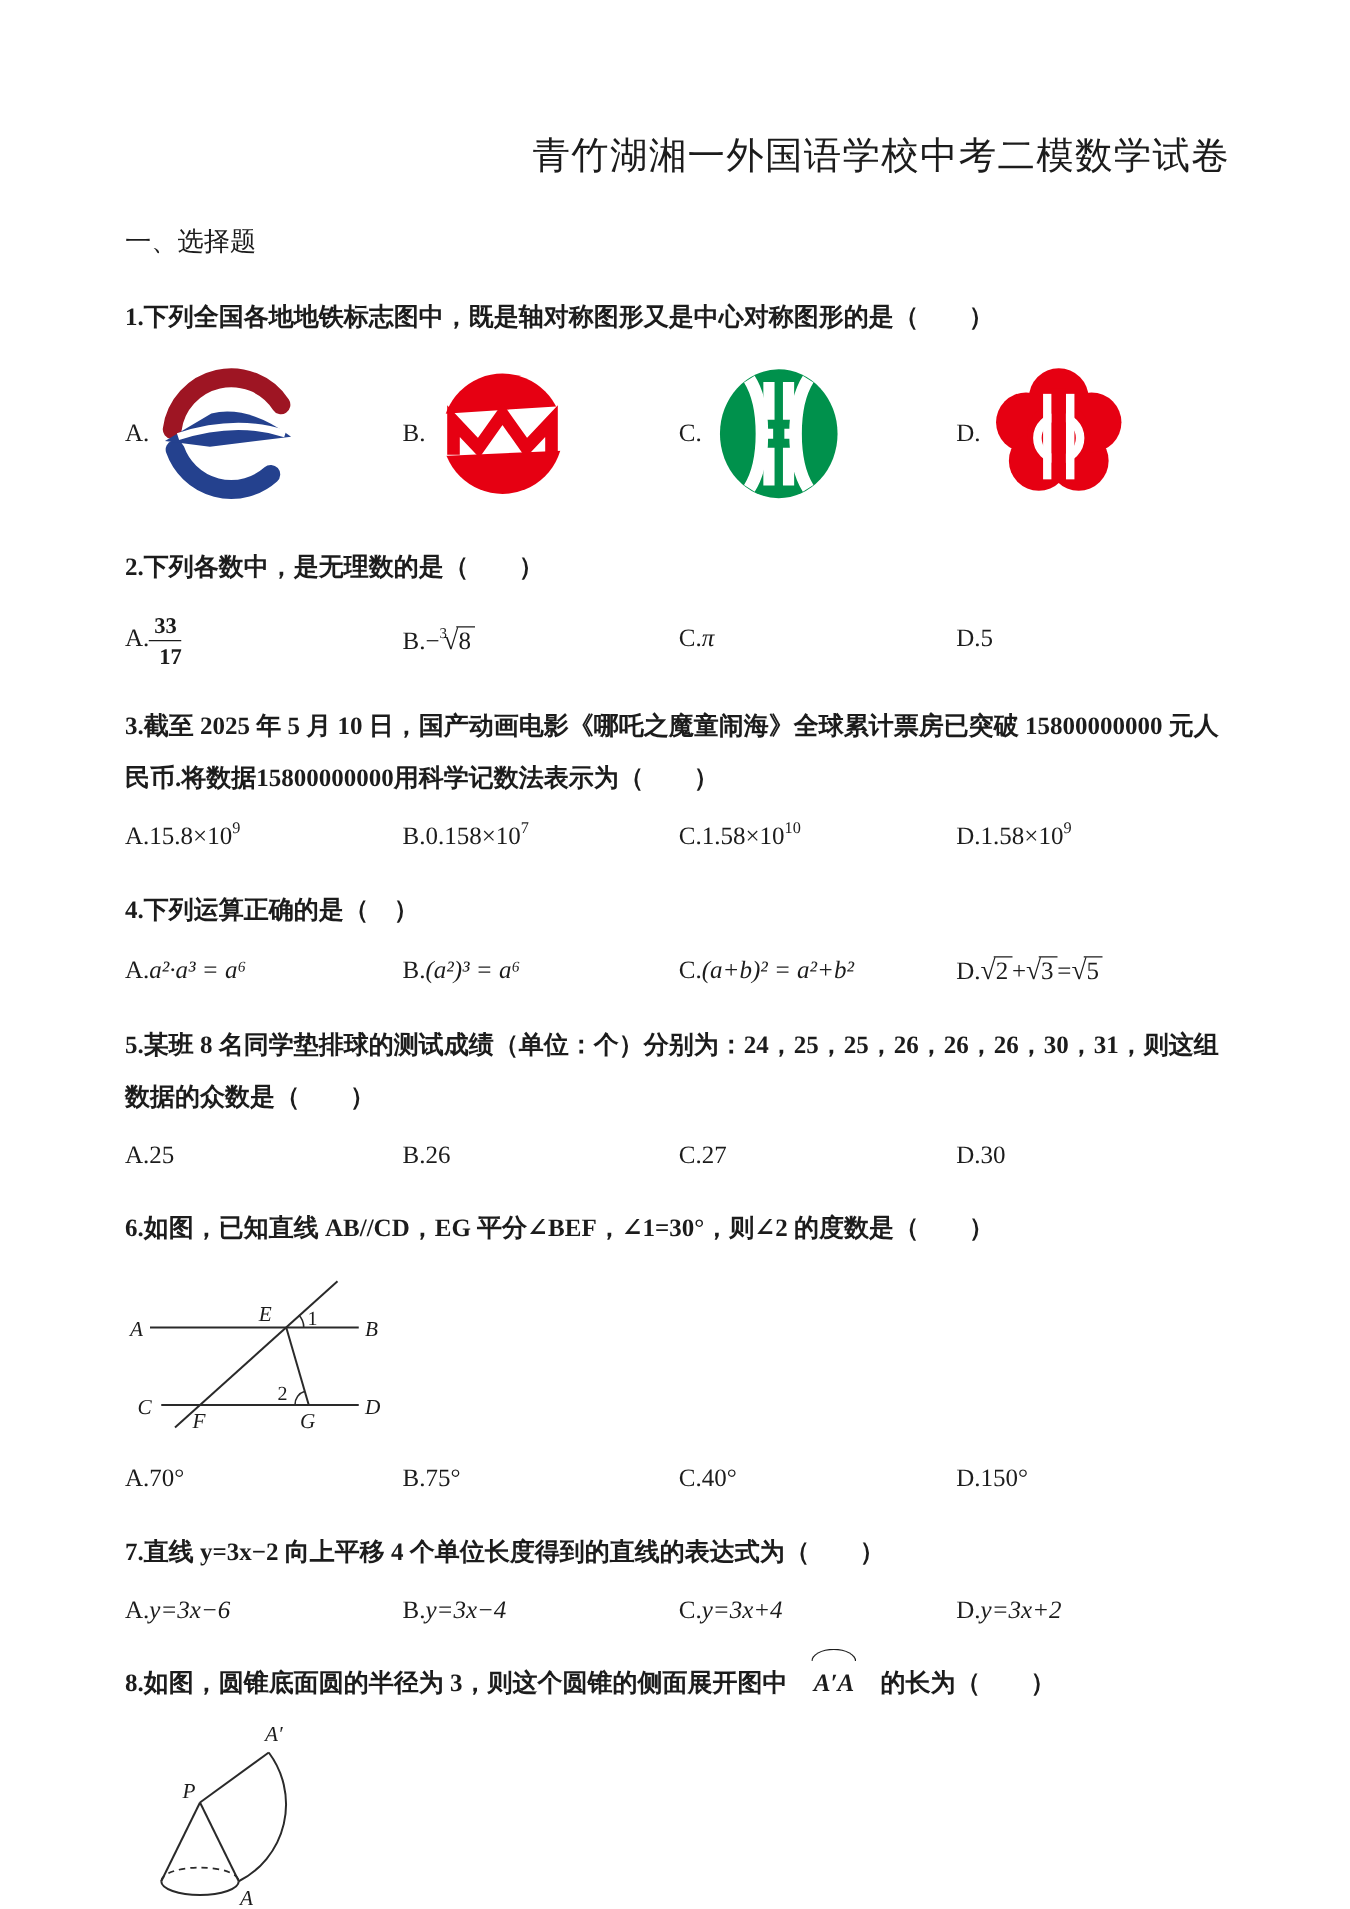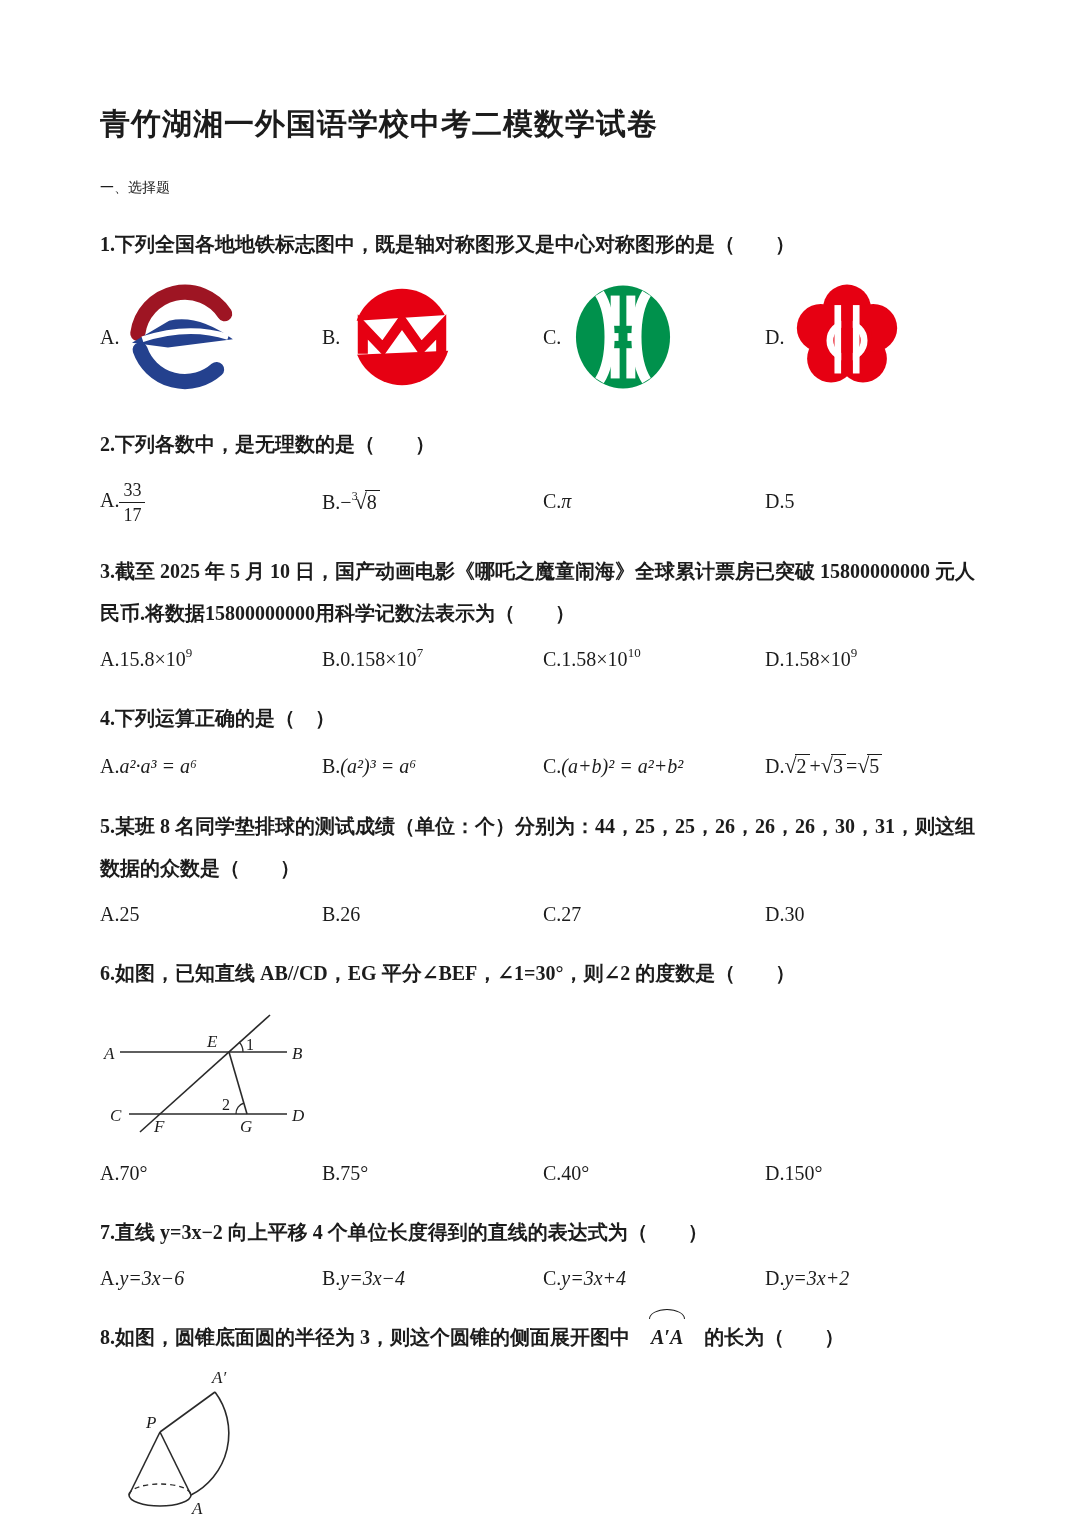--- a/index.html
+++ b/index.html
@@ -6,26 +6,26 @@
   html,body { background:#ffffff; }
   body {
     width:1080px; min-height:1527px;
     font-family:"Liberation Serif","DejaVu Serif","DejaVu Sans",serif;
     color:#1c1c1c;
     overflow:hidden;
   }
   .page { padding:104px 96px 40px 100px; }
 
   .title {
-    text-align:left;
-    font-size:30px; font-weight:bold;
+    text-align:right;
+    font-size:30px; font-weight:normal;
     letter-spacing:1px;
     margin-bottom:34px;
   }
-  .section-head { font-size:14px; margin-bottom:16px; }
+  .section-head { font-size:21px; margin-bottom:16px; }
 
   .stem { font-size:20px; line-height:2.1; margin:26px 0 12px;font-weight:bold; }
   .stem:first-of-type { margin-top:0; }
 
   .opt-row {
     display:grid;
     grid-template-columns:222px 221px 222px 1fr;
     align-items:center;
     font-size:20px;
     margin:14px 0 26px;
@@ -34,21 +34,21 @@
   .olabel { font-size:20px; }
   .math { font-style:italic; }
   .plain { font-style:normal; }
 
   
   .logo-row { margin:10px 0 26px; }
   .logo-opt { display:flex; align-items:center; gap:6px; }
   .logo-opt svg { display:block; }
 
   
-  .frac { display:inline-block; text-align:center; vertical-align:-14px; line-height:1; }
+  .frac { display:inline-block; text-align:right; vertical-align:-14px; line-height:1;font-weight:bold; }
   .frac .num { display:block; padding:2px 4px 3px; border-bottom:1.6px solid #1c1c1c; font-size:18px; }
   .frac .den { display:block; padding-top:3px; font-size:18px; }
 
   
   .rad { white-space:nowrap; font-style:normal;text-align:center; }
   .ridx { font-size:12px; vertical-align:9px; margin-right:-3px; }
   .rsign { font-size:22px; }
   .rand { display:inline-block; border-top:1.6px solid #1c1c1c; padding:0 3px 0 2px; margin-left:-2px; font-style:italic; }
   .rand.plain { font-style:normal; }
 
@@ -172,21 +172,21 @@
       <span class="olabel">B.</span><span class="math">(a²)³ = a⁶</span>
     </div>
     <div class="opt">
       <span class="olabel">C.</span><span class="math">(a+b)² = a²+b²</span>
     </div>
     <div class="opt">
       <span class="olabel">D.</span><span class="rad"><span class="rsign">√</span><span class="rand plain">2</span></span><span class="plain">+</span><span class="rad"><span class="rsign">√</span><span class="rand plain">3</span></span><span class="plain">=</span><span class="rad"><span class="rsign">√</span><span class="rand plain">5</span></span>
     </div>
   </div>
 
-  <div class="stem">5.某班 8 名同学垫排球的测试成绩（单位：个）分别为：44，25，25，26，26，26，30，31，则这组数据的众数是（　　）</div>
+  <div class="stem">5.某班 8 名同学垫排球的测试成绩（单位：个）分别为：24，25，25，26，26，26，30，31，则这组数据的众数是（　　）</div>
   <div class="opt-row">
     <div class="opt"><span class="olabel">A.</span><span class="plain">25</span></div>
     <div class="opt"><span class="olabel">B.</span><span class="plain">26</span></div>
     <div class="opt"><span class="olabel">C.</span><span class="plain">27</span></div>
     <div class="opt"><span class="olabel">D.</span><span class="plain">30</span></div>
   </div>
 
   <div class="stem">6.如图，已知直线 AB//CD，EG 平分∠BEF，∠1=30°，则∠2 的度数是（　　）</div>
   <div class="figure">
     <svg width="210" height="142" viewBox="0 0 210 142">

